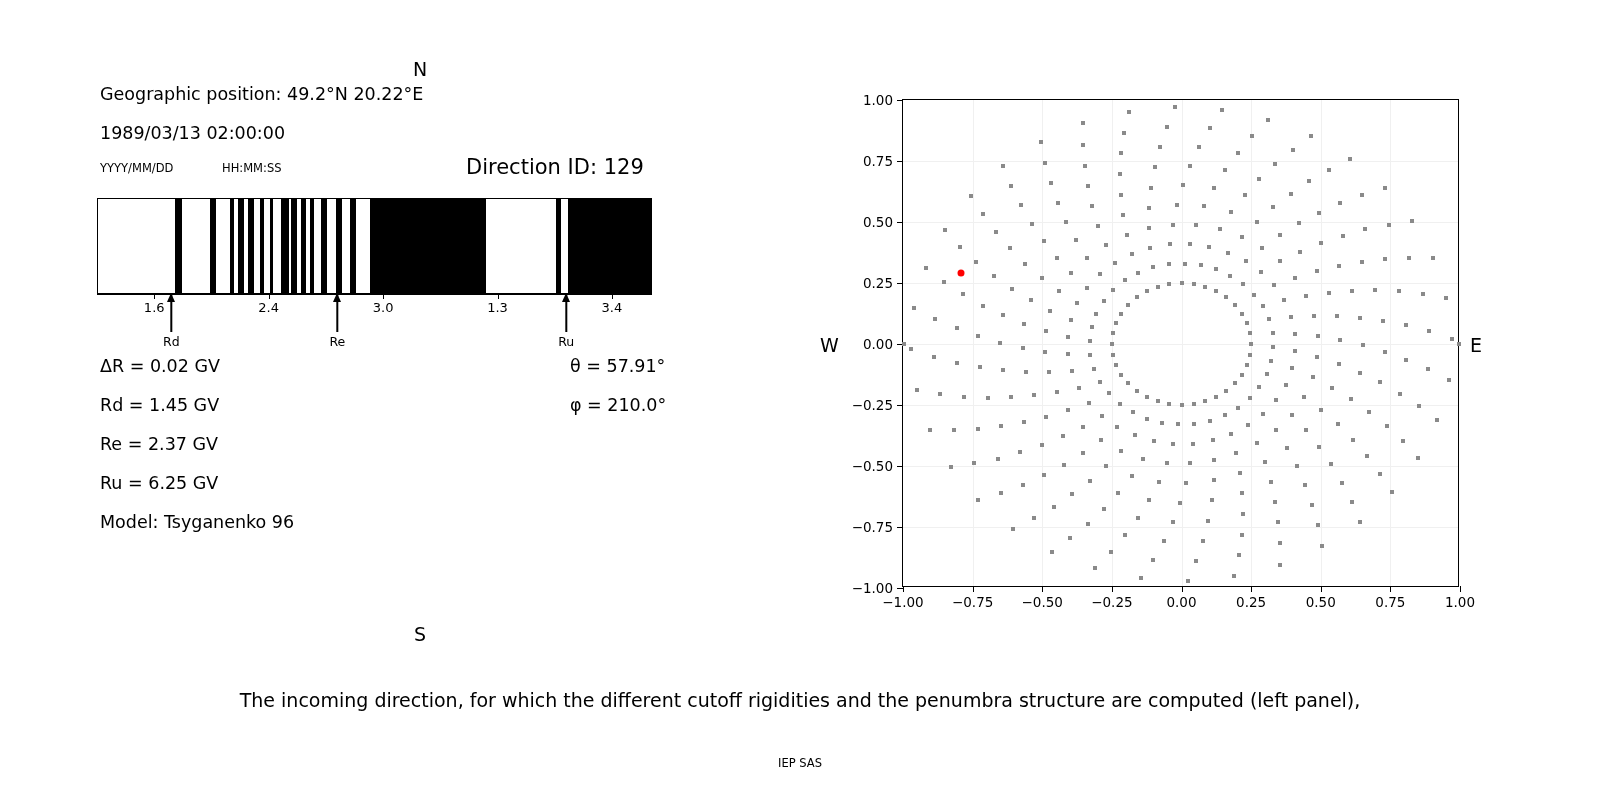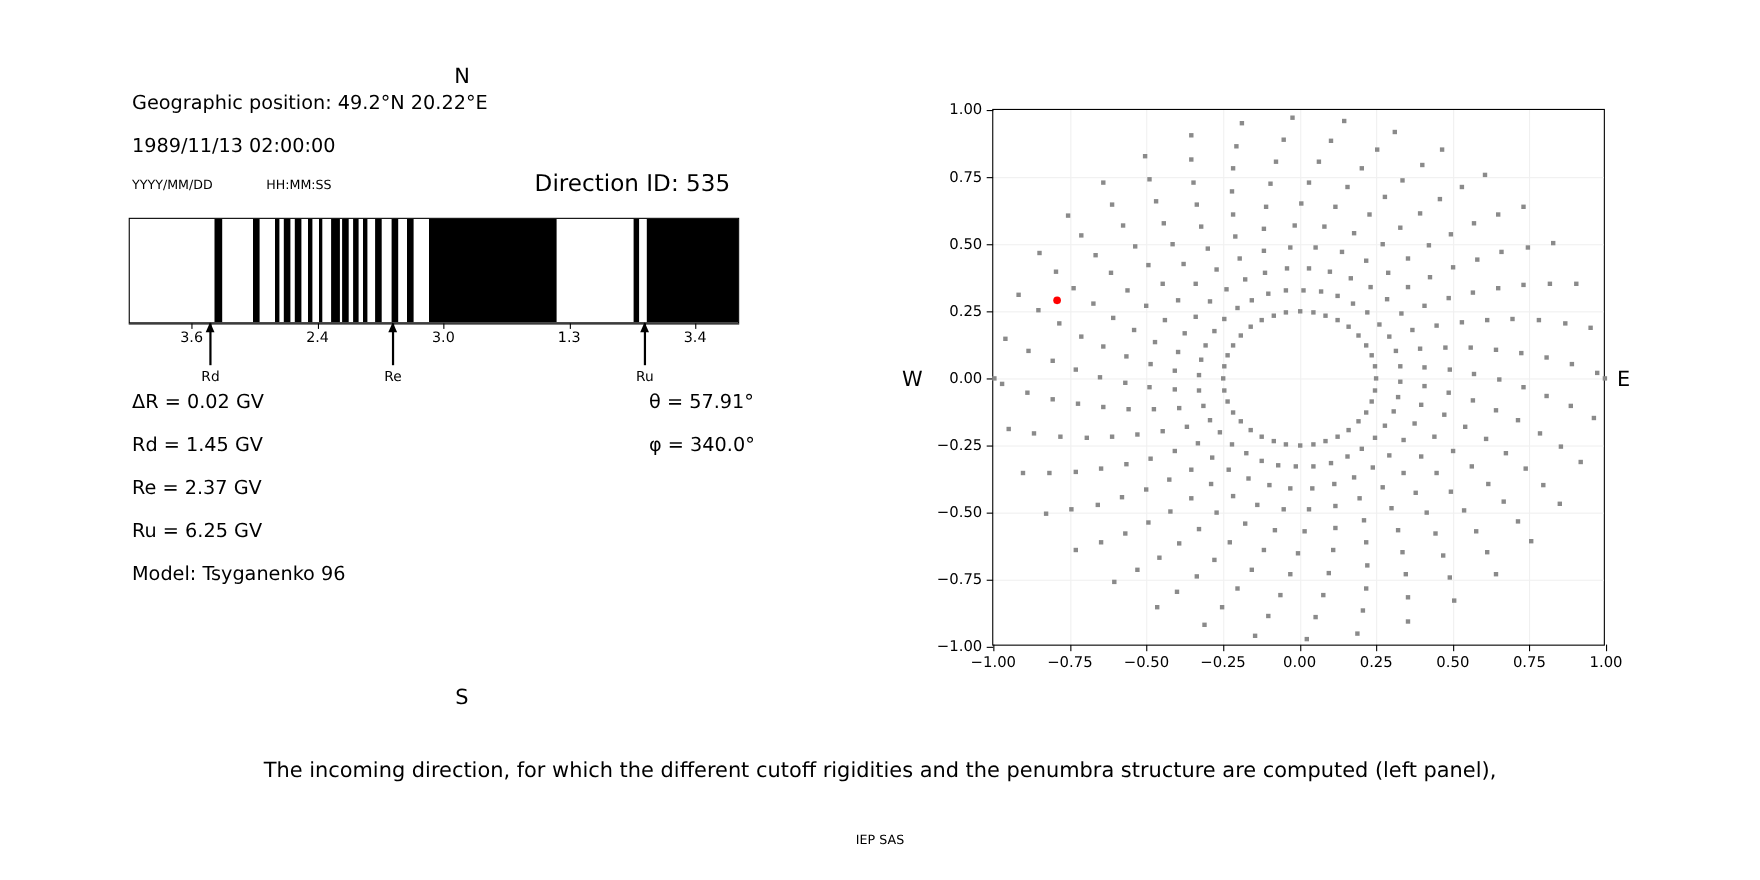--- a/index.html
+++ b/index.html
@@ -11,21 +11,21 @@
     width: 1600px;
     height: 800px;
     position: relative;
     font-family: "DejaVu Sans", "Liberation Sans", sans-serif;
     color: #000000;
     overflow: hidden;
   }
   .abs { position: absolute; }
 
   
-  #left-panel { left: 0; top: 0; width: 760px; height: 660px; margin-left: 20px; }
+  #left-panel { left: 0; top: 0; width: 760px; height: 660px; }
 
   .txt-geo      { left: 100px; top:  84px; font-size: 17.5px; }
   .txt-datetime { left: 100px; top: 123px; font-size: 17.5px; }
   .txt-fmt-date { left: 100px; top: 161px; font-size: 11.5px; }
   .txt-fmt-time { left: 222px; top: 161px; font-size: 11.5px; }
   .txt-dirid    { left: 466px; top: 155px; font-size: 21px; }
 
   
   #penumbra-wrap { left: 97px; top: 198px; width: 555px; height: 96px; }
   #penumbra-bar {
@@ -124,24 +124,24 @@
     position: absolute; left: 0; top: 756px; width: 1600px;
     text-align: center; font-size: 11.5px;
   }
 </style>
 </head>
 <body>
 
 <div class="abs" id="left-panel">
 
   <div class="abs txt-geo">Geographic position: 49.2°N 20.22°E</div>
-  <div class="abs txt-datetime">1989/11/13 02:00:00</div>
+  <div class="abs txt-datetime">1989/03/13 02:00:00</div>
   <div class="abs txt-fmt-date">YYYY/MM/DD</div>
   <div class="abs txt-fmt-time">HH:MM:SS</div>
-  <div class="abs txt-dirid">Direction ID: 535</div>
+  <div class="abs txt-dirid">Direction ID: 129</div>
 
   <div class="abs" id="penumbra-wrap">
     <div id="penumbra-bar">
         <div class="band" style="left: 77.2423px; width: 6.29381px;"></div>
         <div class="band" style="left: 111.572px; width: 6.29381px;"></div>
         <div class="band" style="left: 131.598px; width: 4.00515px;"></div>
         <div class="band" style="left: 140.18px; width: 5.72165px;"></div>
         <div class="band" style="left: 149.907px; width: 5.72165px;"></div>
         <div class="band" style="left: 161.923px; width: 4.00515px;"></div>
         <div class="band" style="left: 171.649px; width: 3.43299px;"></div>
@@ -154,21 +154,21 @@
         <div class="band" style="left: 252.325px; width: 5.72165px;"></div>
         <div class="band" style="left: 271.778px; width: 116.149px;"></div>
         <div class="band" style="left: 457.732px; width: 5.72165px;"></div>
         <div class="band" style="left: 470.32px; width: 84.6804px;"></div>
       </div>
   </div>
 
   <div class="abs" id="penumbra-axis">
     <div id="axis-line"></div>
   <div class="tick" style="left: 57.2165px;"></div>
-      <div class="tick-label" style="left: 57.2165px;">3.6</div>
+      <div class="tick-label" style="left: 57.2165px;">1.6</div>
       <div class="tick" style="left: 171.649px;"></div>
       <div class="tick-label" style="left: 171.649px;">2.4</div>
       <div class="tick" style="left: 286.082px;"></div>
       <div class="tick-label" style="left: 286.082px;">3.0</div>
       <div class="tick" style="left: 400.515px;"></div>
       <div class="tick-label" style="left: 400.515px;">1.3</div>
       <div class="tick" style="left: 514.948px;"></div>
       <div class="tick-label" style="left: 514.948px;">3.4</div>
       <div class="marker" style="left: 74.3814px;">
         <div class="shaft"></div>
@@ -189,21 +189,21 @@
 
   <div id="params-left">
       <div class="param left-col" style="top: 356px;">ΔR = 0.02 GV</div>
       <div class="param left-col" style="top: 395px;">Rd = 1.45 GV</div>
       <div class="param left-col" style="top: 434px;">Re = 2.37 GV</div>
       <div class="param left-col" style="top: 473px;">Ru = 6.25 GV</div>
       <div class="param left-col" style="top: 512px;">Model: Tsyganenko 96</div>
     </div>
   <div id="params-right">
       <div class="param right-col" style="top: 356px;">θ = 57.91°</div>
-      <div class="param right-col" style="top: 395px;">φ = 340.0°</div>
+      <div class="param right-col" style="top: 395px;">φ = 210.0°</div>
     </div>
 </div>
 
 <div class="abs" id="right-panel">
   <div id="polar-axes">
       <div class="gridline v" style="left: 69.625px;"></div>
       <div class="gridline v" style="left: 139.25px;"></div>
       <div class="gridline v" style="left: 208.875px;"></div>
       <div class="gridline v" style="left: 278.5px;"></div>
       <div class="gridline v" style="left: 348.125px;"></div>

